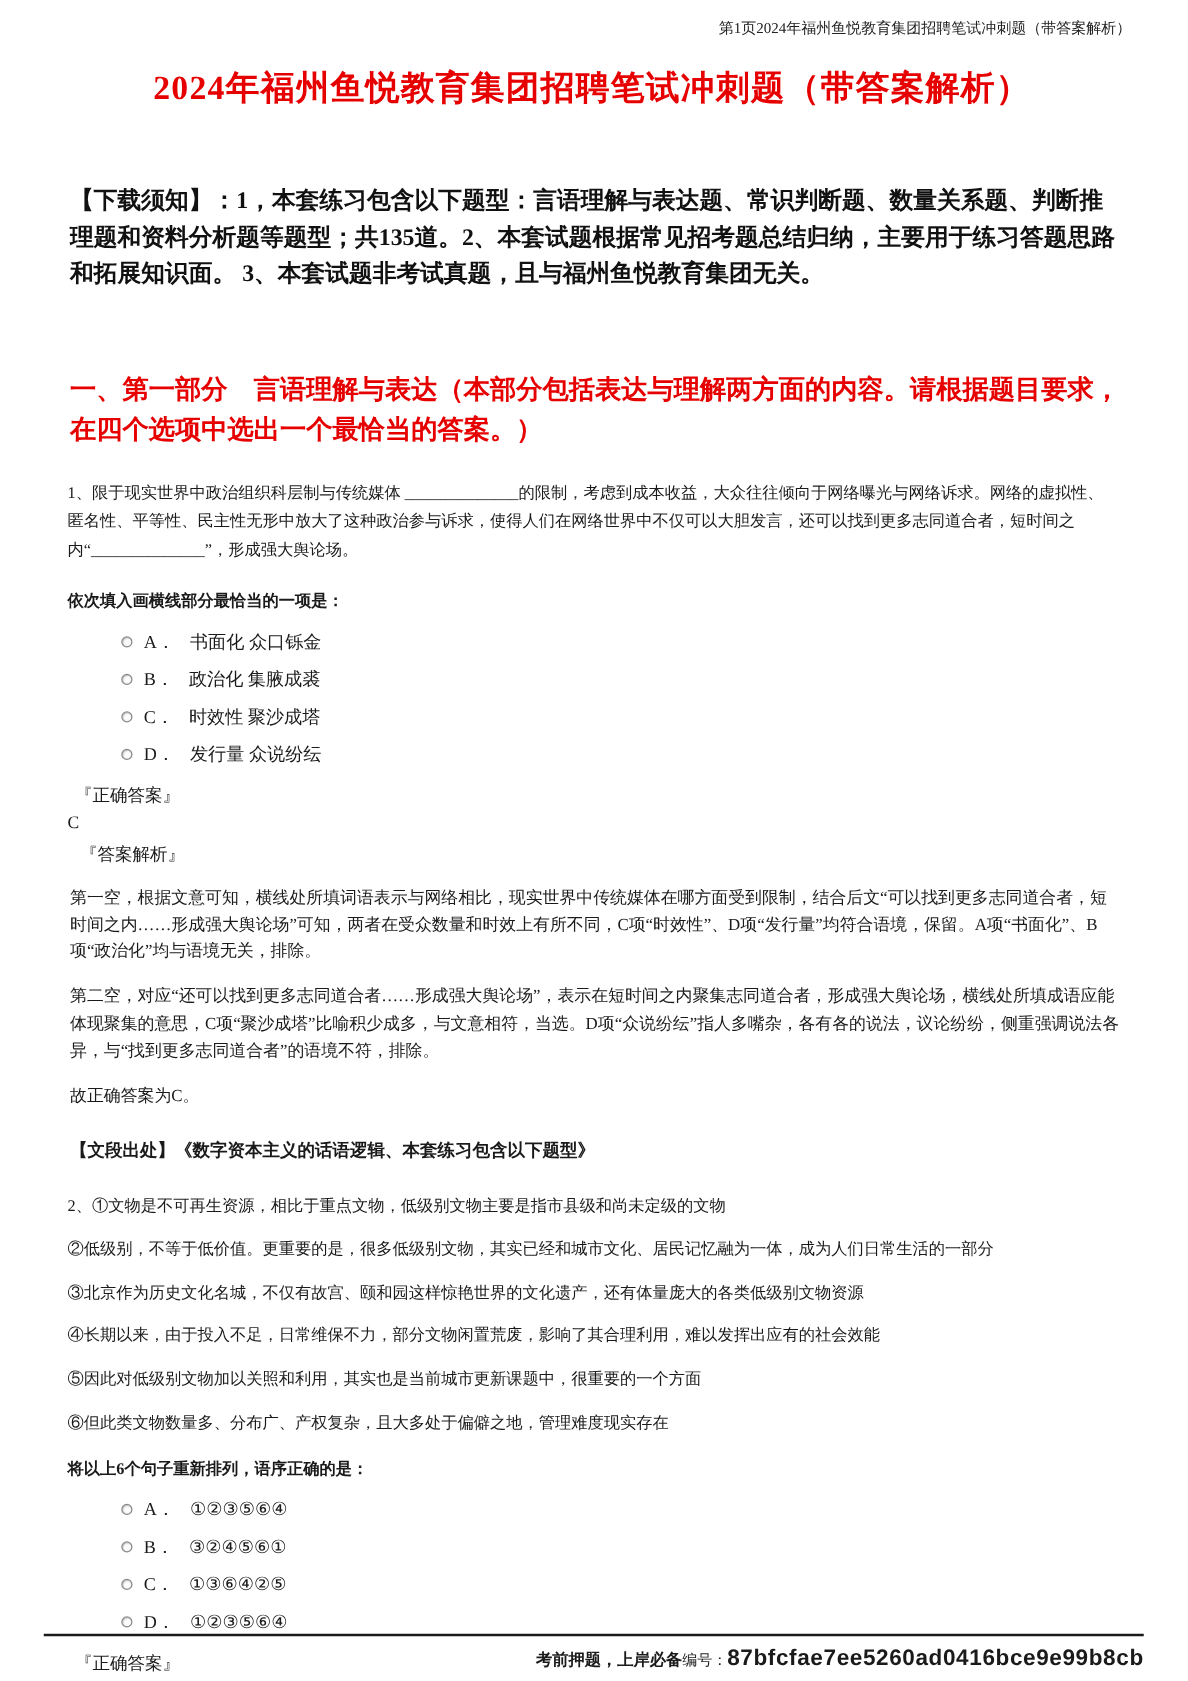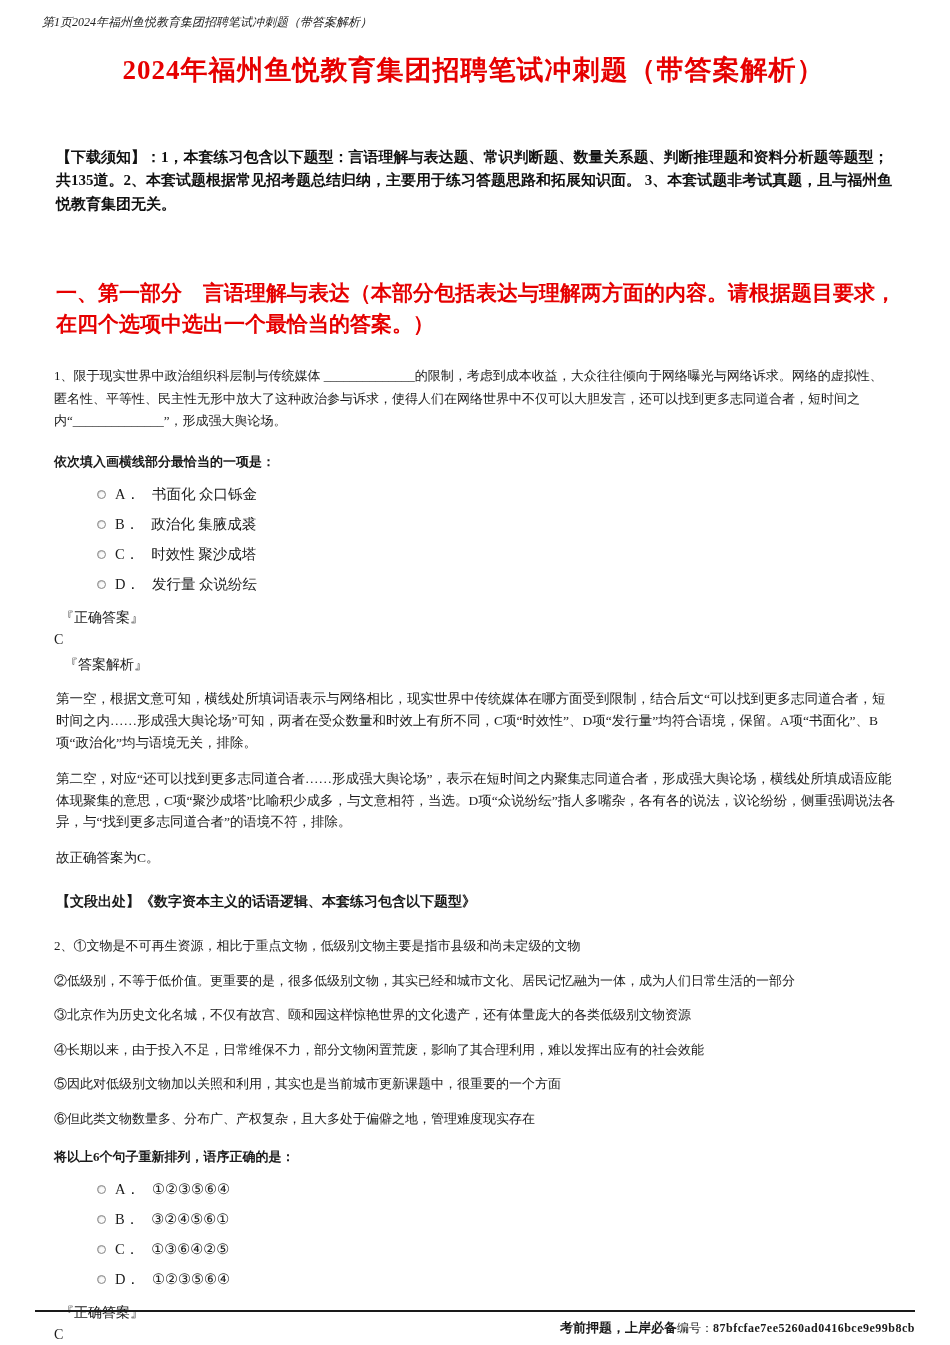--- a/index.html
+++ b/index.html
@@ -7,38 +7,38 @@
   body {
     width:950px; height:1345px;
     font-family:"Liberation Serif", serif;
     color:#1a1a1a;
     position:relative;
     overflow:hidden;
   }
   .page { width:950px; height:1345px; position:relative; padding:14px 45px 0 42px; }
 
   .pg-header {
-    display:flex; justify-content:flex-start; align-items:baseline;
-    font-size:12px; color:#222;font-style:italic;
+    display:flex; justify-content:flex-end; align-items:baseline;
+    font-size:12px; color:#222;
   }
   .pg-header .right { font-size:12px; }
 
   .doc-title {
     text-align:center;
     color:#e60000;
     font-size:27px;
     font-weight:bold;
     margin-top:22px;
     letter-spacing:1px;
     line-height:1.3;
   }
 
   .notice {
     margin:58px 12px 0 14px;
-    font-size:15px;
+    font-size:19px;
     line-height:1.55;
     font-weight:bold;
     color:#111;
   }
 
   .section-heading {
     margin:62px 6px 0 14px;
     color:#e60000;
     font-size:21px;
     font-weight:bold;
@@ -72,21 +72,21 @@
 
   .pg-footer {
     position:absolute; left:35px; right:35px; bottom:8px;
     border-top:2px solid #1a1a1a;
     padding-top:7px;
     display:flex; justify-content:flex-end; align-items:baseline;
   }
   .pg-footer .left { font-size:13px; font-weight:bold; }
   .pg-footer .right { display:flex; align-items:baseline; }
   .pg-footer .code-label { font-size:12px; }
-  .pg-footer .code { font-size:12px; font-weight:bold; font-family:Liberation Serif, serif; letter-spacing:0.5px; }
+  .pg-footer .code { font-size:18px; font-weight:bold; font-family:Liberation Sans, sans-serif; letter-spacing:0.5px; }
 </style>
 </head>
 <body>
 
 <div class="page">
 
   <div class="pg-header">
     <span class="left">第1页</span>
     <span class="right">2024年福州鱼悦教育集团招聘笔试冲刺题（带答案解析）</span>
   </div>

